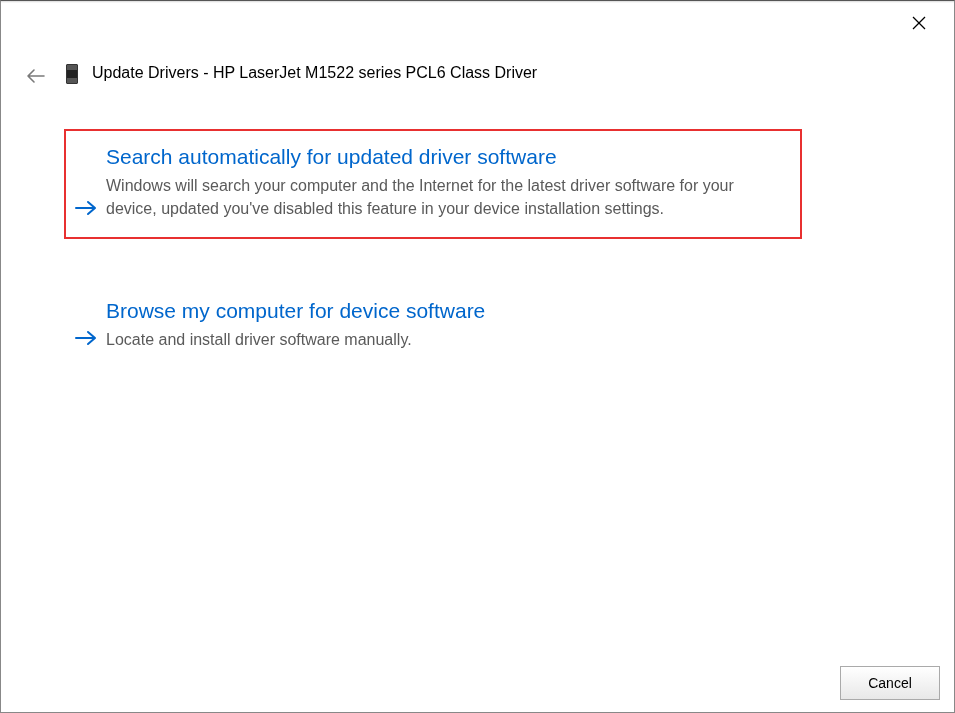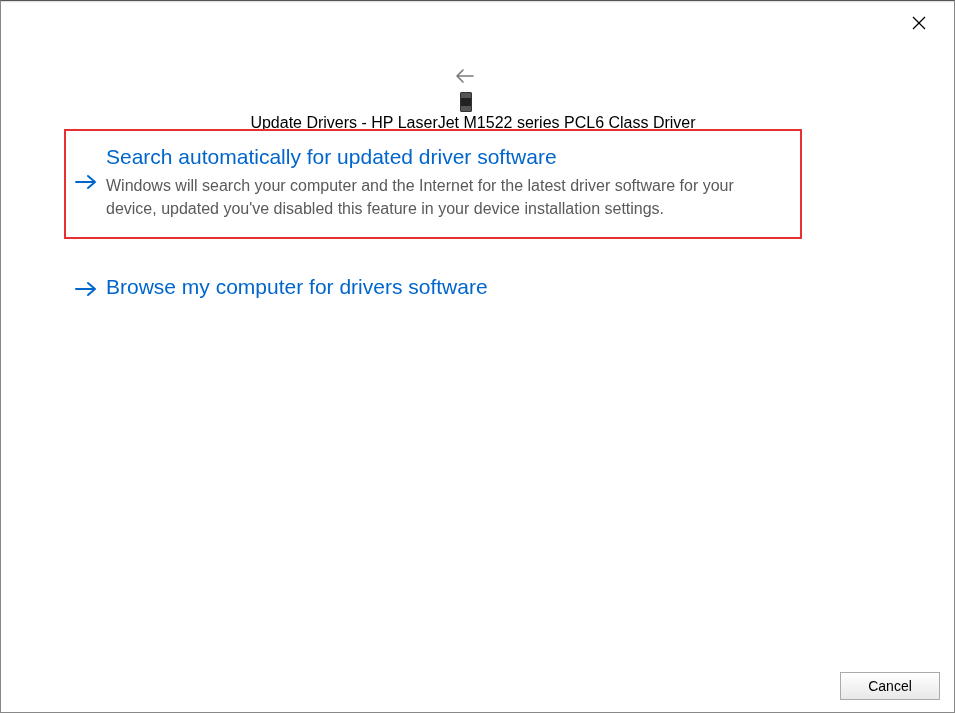--- a/index.html
+++ b/index.html
@@ -38,22 +38,20 @@
     .close-button svg {
       width: 14px;
       height: 14px;
     }
     .header-row {
       position: absolute;
       top: 63px;
       left: 21px;
       right: 30px;
       display: flex;
-      align-items: center;
-      flex-direction: column;
     }
     .back-arrow {
       width: 28px;
       height: 28px;
       display: flex;
       align-items: center;
       justify-content: center;
       cursor: pointer;
       color: #7a7a7a;
       margin-right: 16px;
@@ -87,24 +85,24 @@
       right: 60px;
     }
     .heading {
       font-size: 22px;
       color: #003399;
       font-weight: 400;
       margin-bottom: 56px;
     }
     .option-card {
       padding: 14px 18px 18px 10px;
-      margin-bottom: 20px;
-      cursor: pointer;
-      display: flex;
-      align-items: center;
+      margin-bottom: 44px;
+      cursor: pointer;
+      display: flex;
+      align-items: flex-end;
       max-width: 738px;
     }
     .option-card.highlighted {
       border: 2px solid #e83030;
       padding: 12px 16px 16px 8px;
     }
     .option-arrow {
       width: 26px;
       flex-shrink: 0;
       margin-top: 5px;
@@ -130,21 +128,21 @@
       color: #5a5a5a;
       line-height: 1.45;
     }
     .button-bar {
       position: absolute;
       bottom: 12px;
       right: 14px;
     }
     .cancel-button {
       min-width: 100px;
-      height: 28px;
+      height: 34px;
       background: linear-gradient(to bottom, #ffffff, #e8e8e8);
       border: 1px solid #aaa;
       font-size: 14px;
       color: #000;
       cursor: pointer;
       padding: 0 18px;
     }
   </style>
 </head>
 <body>
@@ -188,20 +186,21 @@
     </div>
   </div>
 
   <div class="option-card">
     <div class="option-arrow">
       <svg viewBox="0 0 24 18">
         <path d="M2 9 L20 9 M14 3 L21 9 L14 15" stroke="currentColor" stroke-width="2" fill="none" stroke-linecap="round" stroke-linejoin="round"></path>
       </svg>
     </div>
     <div class="option-text-wrap">
-      <div class="option-title">Browse my computer for drivers software</div>
+      <div class="option-title">Browse my computer for device software</div>
+      <div class="option-desc">Locate and install driver software manually.</div>
     </div>
   </div>
 </div>
 
 <div class="button-bar">
   <button class="cancel-button">Cancel</button>
 </div>
 
 </body></html>

